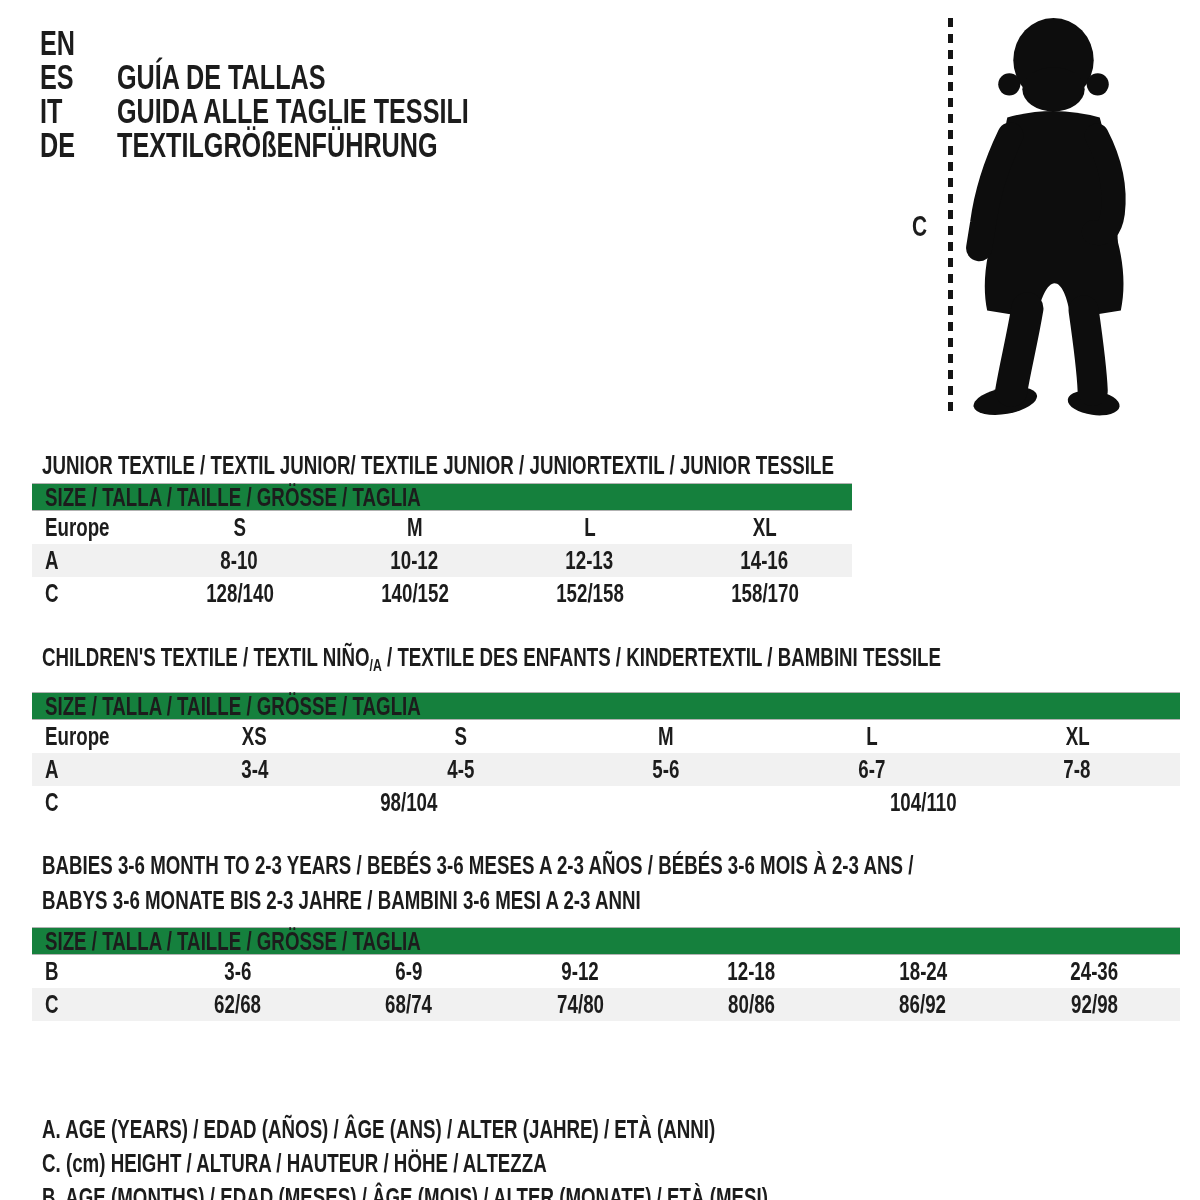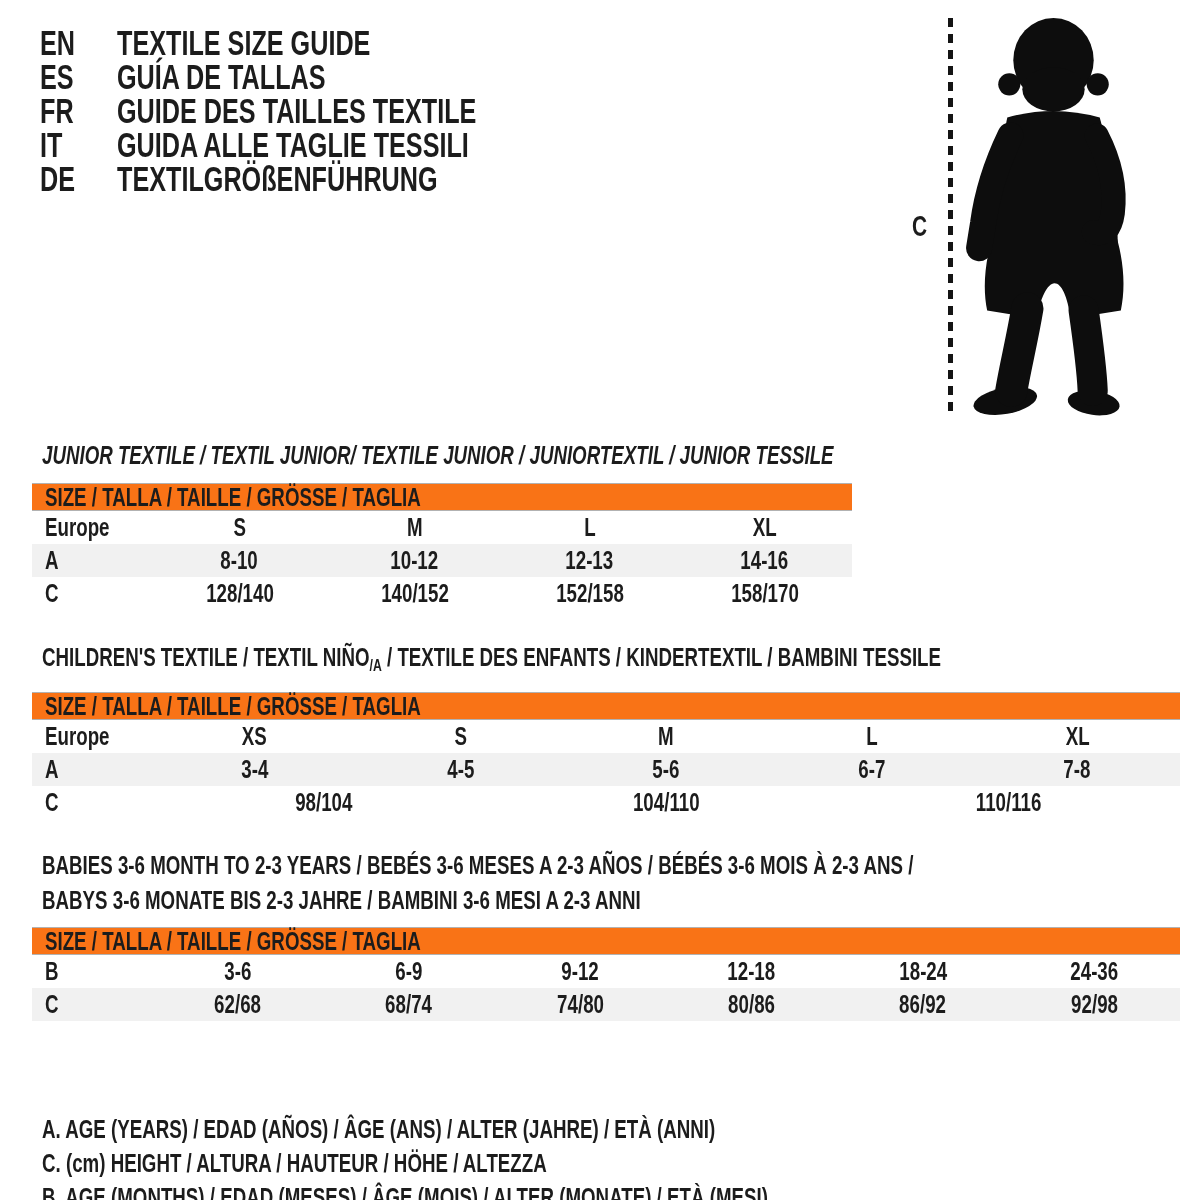--- a/index.html
+++ b/index.html
@@ -21,32 +21,32 @@
   .fig-c { position:absolute; left:12px; top:196px; font-size:29px; }
   .dash-line {
     position:absolute; left:48px; top:4px; width:5px; height:398px;
     background:repeating-linear-gradient(to bottom, #141414 0 9px, transparent 9px 16px);
   }
   .baby-svg { position:absolute; left:64px; top:3px; }
 
   
   .sec-head { position:absolute; left:42px; font-size:26px; }
   .sec-head .sub { font-size:17px; position:relative; top:5px; }
-  .head-junior   { top:440px;font-style:italic; }
+  .head-junior   { top:450px; }
   .head-children { top:642px; }
   .head-babies   { top:848px; line-height:35px; }
   .head-babies .line { display:block; }
 
   
   .tbl { position:absolute; left:32px; }
   .tbl-junior   { top:483px; width:820px; }
   .tbl-children { top:692px; width:1148px; }
   .tbl-babies   { top:927px; width:1148px; }
   .tbl-head {
-    height:28px; background:#f97316;
+    height:28px; background:#15803d;
     box-shadow: inset 0 1px 0 #b2b2b2, inset 0 -1px 0 #b2b2b2;
     display:flex; align-items:center; padding-left:13px; box-sizing:border-box;
     font-size:26px;
   }
   .tbl-row { display:flex; height:33px; align-items:center; font-size:26px; }
   .tbl-row.alt { background:#f1f1f1; }
   .cell { flex:1; display:flex; justify-content:center; align-items:flex-start; }
   .cell.lbl { flex:0 0 120px; justify-content:flex-start; padding-left:13px; box-sizing:border-box; }
 
   
@@ -54,29 +54,24 @@
   .note-line { display:block; height:34px; line-height:34px; font-size:26px; }
 </style>
 </head>
 <body>
 
 <div class="page">
 
   <div class="lang-block">
     <div class="lang-row">
       <span class="lang-code"><span class="cnd">EN</span></span>
-      <span><span class="cnd">TEXTILE SIZE GUIDE</span></span>
     </div>
     <div class="lang-row">
       <span class="lang-code"><span class="cnd">ES</span></span>
       <span><span class="cnd">GUÍA DE TALLAS</span></span>
-    </div>
-    <div class="lang-row">
-      <span class="lang-code"><span class="cnd">FR</span></span>
-      <span><span class="cnd">GUIDE DES TAILLES TEXTILE</span></span>
     </div>
     <div class="lang-row">
       <span class="lang-code"><span class="cnd">IT</span></span>
       <span><span class="cnd">GUIDA ALLE TAGLIE TESSILI</span></span>
     </div>
     <div class="lang-row">
       <span class="lang-code"><span class="cnd">DE</span></span>
       <span><span class="cnd">TEXTILGRÖßENFÜHRUNG</span></span>
     </div>
   </div>
@@ -214,23 +209,20 @@
     <div class="tbl-row">
       <div class="cell lbl">
           <span class="cnd">C</span>
         </div>
       <div class="cell">
           <span class="cndc">98/104</span>
         </div>
       <div class="cell">
           <span class="cndc">104/110</span>
         </div>
-      <div class="cell">
-          <span class="cndc">110/116</span>
-        </div>
     </div>
   </div>
 
   <div class="sec-head head-babies">
     <span class="line"><span class="cnd">BABIES 3-6 MONTH TO 2-3 YEARS / BEBÉS 3-6 MESES A 2-3 AÑOS / BÉBÉS 3-6 MOIS À 2-3 ANS /</span></span>
     <span class="line"><span class="cnd">BABYS 3-6 MONATE BIS 2-3 JAHRE / BAMBINI 3-6 MESI A 2-3 ANNI</span></span>
   </div>
   <div class="tbl tbl-babies">
     <div class="tbl-head">
       <span class="cnd">SIZE / TALLA / TAILLE / GRÖSSE / TAGLIA</span>

